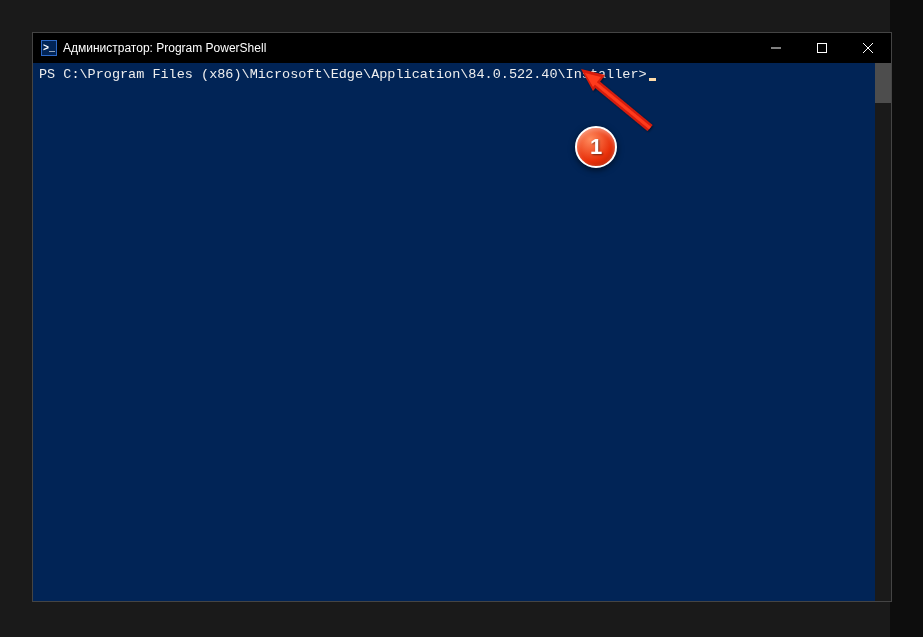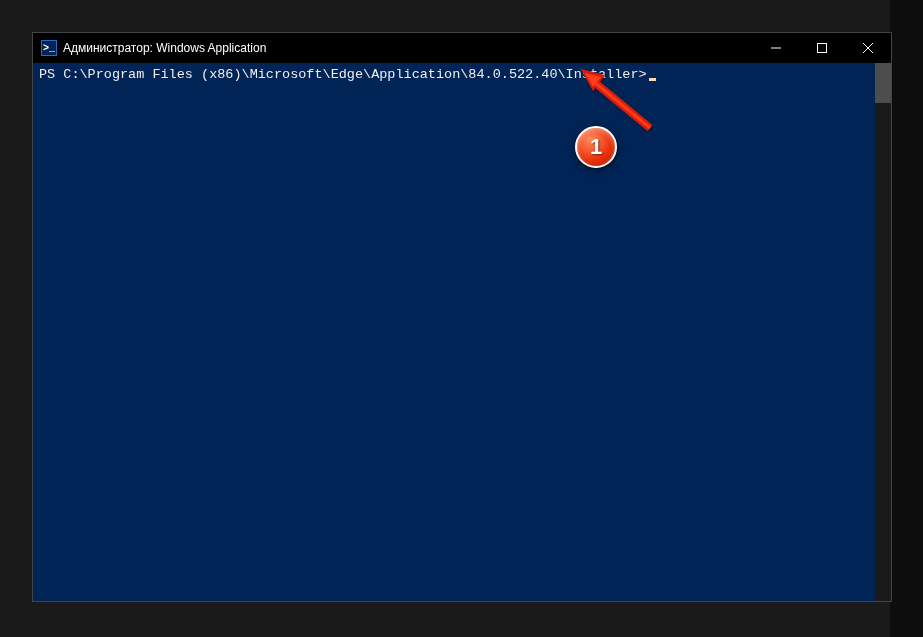--- a/index.html
+++ b/index.html
@@ -147,21 +147,21 @@
   </style>
 </head>
 <body>
 
 <div class="right-edge-hints"></div>
 
 <div class="window">
   <div class="titlebar">
     <div class="titlebar-left">
       <div class="app-icon">&gt;_</div>
-      <div class="title-text">Администратор: Windows Application</div>
+      <div class="title-text">Администратор: Program PowerShell</div>
     </div>
     <div class="window-controls">
       <div class="window-control">
         <svg width="10" height="10" viewBox="0 0 10 10">
             <line x1="0" y1="5" x2="10" y2="5" stroke="#fff" stroke-width="1"></line>
           </svg>
       </div>
       <div class="window-control">
         <svg width="10" height="10" viewBox="0 0 10 10">
             <rect x="0.5" y="0.5" width="9" height="9" stroke="#fff" stroke-width="1" fill="none"></rect>

